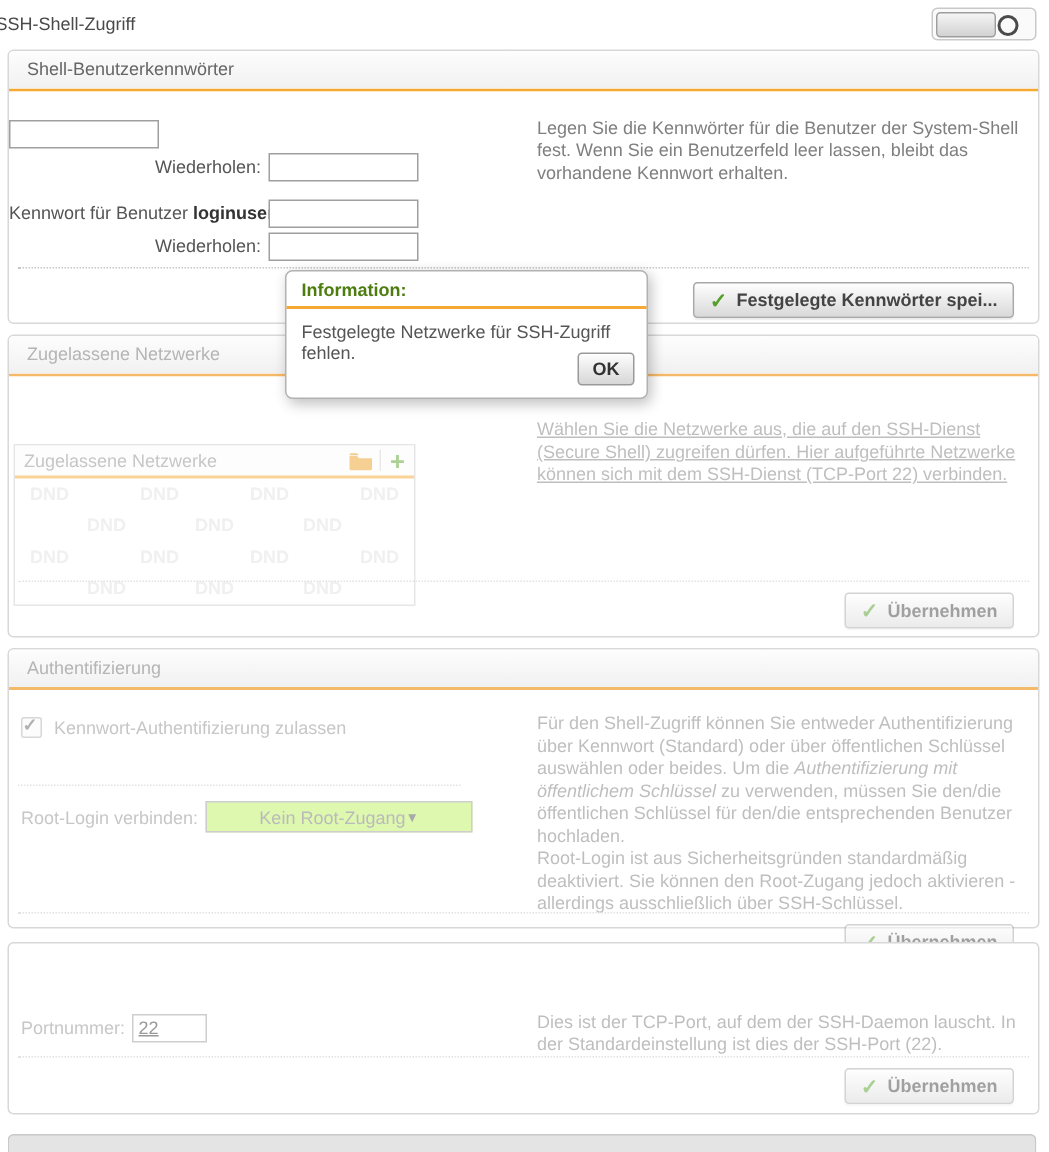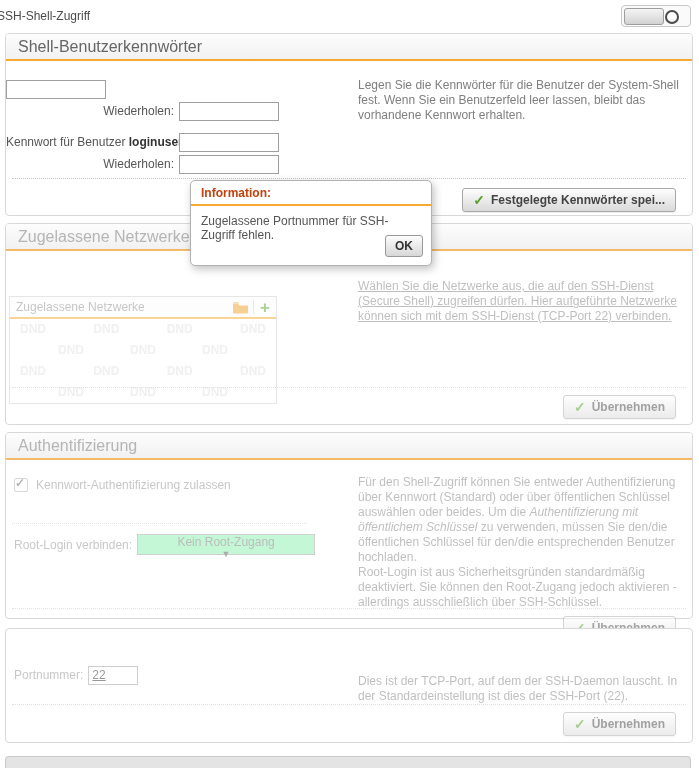--- a/index.html
+++ b/index.html
@@ -11,21 +11,21 @@
   .win-toggle{position:absolute;left:621px;top:5px;width:70px;height:22px;background:#fafafa;
               border:1px solid #c9c9c9;border-radius:4px;box-sizing:border-box;}
   .win-toggle .handle{position:absolute;left:2px;top:2px;width:38px;height:15px;border:1px solid #9d9d9d;
               border-radius:3px;background:linear-gradient(#f5f5f5,#d2d2d2);}
   .win-toggle .circle{position:absolute;right:11px;top:4px;width:10px;height:10px;border:2px solid #4a4a4a;
               border-radius:50%;background:#fafafa;}
 
   
   .section{position:absolute;left:5px;width:686px;border:1px solid #d8d8d8;border-radius:4px;
            background:#fff;box-sizing:content-box;}
-  .sec-head{height:25px;line-height:25px;padding-left:12px;font-size:16px;color:#666;
+  .sec-head{height:25px;line-height:25px;padding-left:12px;font-size:12px;color:#666;
             background:linear-gradient(#fdfdfd,#f1f1f1);border-bottom:2px solid #f6a832;
             border-radius:3px 3px 0 0;}
   .section.disabled .sec-head{border-bottom-color:#f5b96a;}
   .section.disabled .sec-title{color:#b5b5b5;}
   .sec-body{position:absolute;left:0;top:27px;right:0;bottom:0;}
   .section.disabled .sec-body{opacity:.5;}
 
   .desc{position:absolute;left:352px;width:336px;color:#7f7f7f;line-height:15px;}
   .divider{position:absolute;left:6px;right:6px;border-top:1px dotted #c6c6c6;}
 
@@ -56,29 +56,29 @@
            font-size:12px;line-height:21px;}
   .dnd-row.a{padding:0 10px;}
   .dnd-row.b{padding:0 48px;}
 
   
   .cbrow{display:flex;align-items:center;height:18px;margin-left:8px;color:#8f8f8f;}
   .cbox{width:12px;height:12px;border:1px solid #b0b0b0;border-radius:2px;background:#fbfbfb;
         margin-right:8px;position:relative;display:inline-block;}
   .cbox .mark{position:absolute;left:0px;top:-3px;font-size:12px;color:#666;font-weight:bold;}
   .selrow{display:flex;align-items:center;margin-left:8px;color:#8f8f8f;}
-  .sel{display:flex;align-items:center;justify-content:space-between;width:166px;height:19px;
-       border:1px solid #9f9f9f;background:#86efac;padding:0 5px;margin-left:5px;color:#777;cursor:pointer;flex-direction:column;}
+  .sel{display:flex;align-items:center;justify-content:center;width:166px;height:19px;
+       border:1px solid #9f9f9f;background:#bef264;padding:0 5px;margin-left:5px;color:#777;cursor:pointer;}
   .sel .arrow{font-size:9px;color:#555;}
   .it{font-style:italic;}
 
   
   .modal{position:absolute;left:190px;top:180px;width:240px;height:84px;background:#fff;
          border:1px solid #b2b2b2;border-radius:5px;box-shadow:2px 3px 9px rgba(0,0,0,.25);z-index:10;}
-  .modal-head{padding:5px 10px 4px;font-weight:bold;color:#c2410c;border-bottom:2px solid #f6a832;}
+  .modal-head{padding:5px 10px 4px;font-weight:bold;color:#4d7c0f;border-bottom:2px solid #f6a832;}
   .modal-body{padding:8px 10px;color:#555;}
   .modal-ok{position:absolute;right:8px;bottom:8px;background:linear-gradient(#fdfdfd,#d7d7d7);
             border:1px solid #999;border-radius:3px;font-weight:bold;color:#333;font-size:12px;
             padding:3px 9px;cursor:pointer;}
 
   .footer-bar{position:absolute;left:5px;top:756px;width:686px;height:12px;background:#e4e4e4;
               border:1px solid #c9c9c9;border-bottom:none;border-radius:4px 4px 0 0;box-sizing:border-box;}
 </style>
 </head>
 <body>
@@ -207,34 +207,34 @@
       <div class="divider" style="top:148px;"></div>
       <button class="btn btn-abs" style="right:16px;top:156px;">
         <span class="check">✓</span>
         <span>Übernehmen</span>
       </button>
     </div>
   </div>
 
   <div class="section disabled" style="top:628px;height:113px;">
     <div class="sec-body">
-      <div class="frow" style="position:absolute;left:8px;top:8px;">
+      <div class="frow" style="position:absolute;left:8px;top:18px;">
         <span style="color:#8f8f8f;padding-right:5px;">Portnummer:</span>
         <input class="txt small" type="text" value="22" style="">
       </div>
       <div class="desc" style="top:18px;">Dies ist der TCP-Port, auf dem der SSH-Daemon lauscht. In der Standardeinstellung ist dies der SSH-Port (22).</div>
       <div class="divider" style="top:48px;"></div>
       <button class="btn btn-abs" style="right:16px;top:56px;">
         <span class="check">✓</span>
         <span>Übernehmen</span>
       </button>
     </div>
   </div>
 
   <div class="modal">
     <div class="modal-head">Information:</div>
-    <div class="modal-body">Zugelassene Portnummer für SSH-Zugriff fehlen.</div>
+    <div class="modal-body">Festgelegte Netzwerke für SSH-Zugriff fehlen.</div>
     <button class="modal-ok">OK</button>
   </div>
 
   <div class="footer-bar"></div>
 
 </div>
 
 </body></html>

